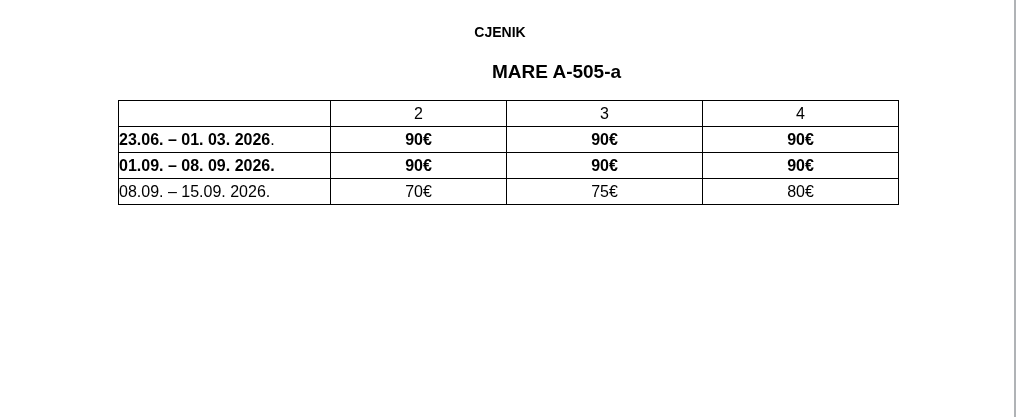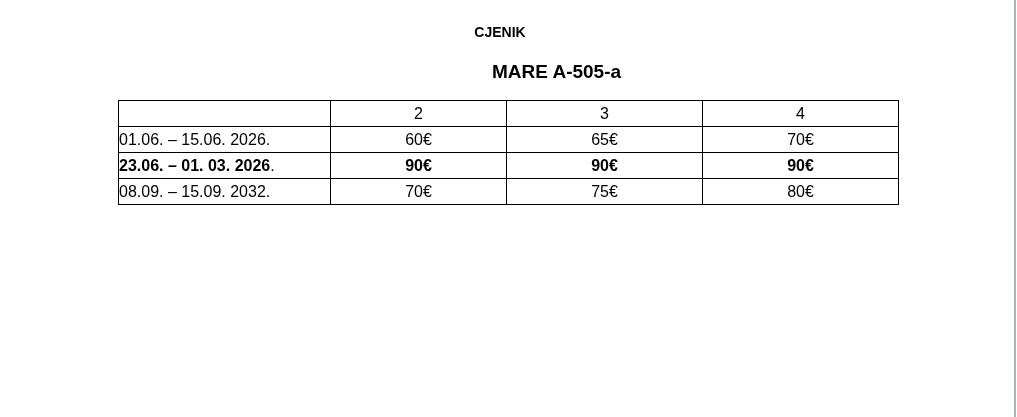--- a/index.html
+++ b/index.html
@@ -103,34 +103,34 @@
     </colgroup>
     <thead>
       <tr>
         <th></th>
         <th>2</th>
         <th>3</th>
         <th>4</th>
       </tr>
     </thead>
     <tbody>
-        <tr>
-    <td class="c-date"><span class="lbl">01.06. – 15.06. 2026.</span><span class="tail"></span></td>
-    <td class="c-price">60€</td>
-    <td class="c-price">65€</td>
-    <td class="c-price">70€</td>
-  </tr>
         <tr class="bold-row">
     <td class="c-date"><span class="lbl">23.06. – 01. 03. 2026</span><span class="tail">.</span></td>
     <td class="c-price">90€</td>
     <td class="c-price">90€</td>
     <td class="c-price">90€</td>
   </tr>
+        <tr class="bold-row">
+    <td class="c-date"><span class="lbl">01.09. – 08. 09. 2026.</span><span class="tail"></span></td>
+    <td class="c-price">90€</td>
+    <td class="c-price">90€</td>
+    <td class="c-price">90€</td>
+  </tr>
         <tr>
-    <td class="c-date"><span class="lbl">08.09. – 15.09. 2032.</span><span class="tail"></span></td>
+    <td class="c-date"><span class="lbl">08.09. – 15.09. 2026.</span><span class="tail"></span></td>
     <td class="c-price">70€</td>
     <td class="c-price">75€</td>
     <td class="c-price">80€</td>
   </tr>
       </tbody>
   </table>
 
   <div class="right-edge"></div>
 </div>
 

